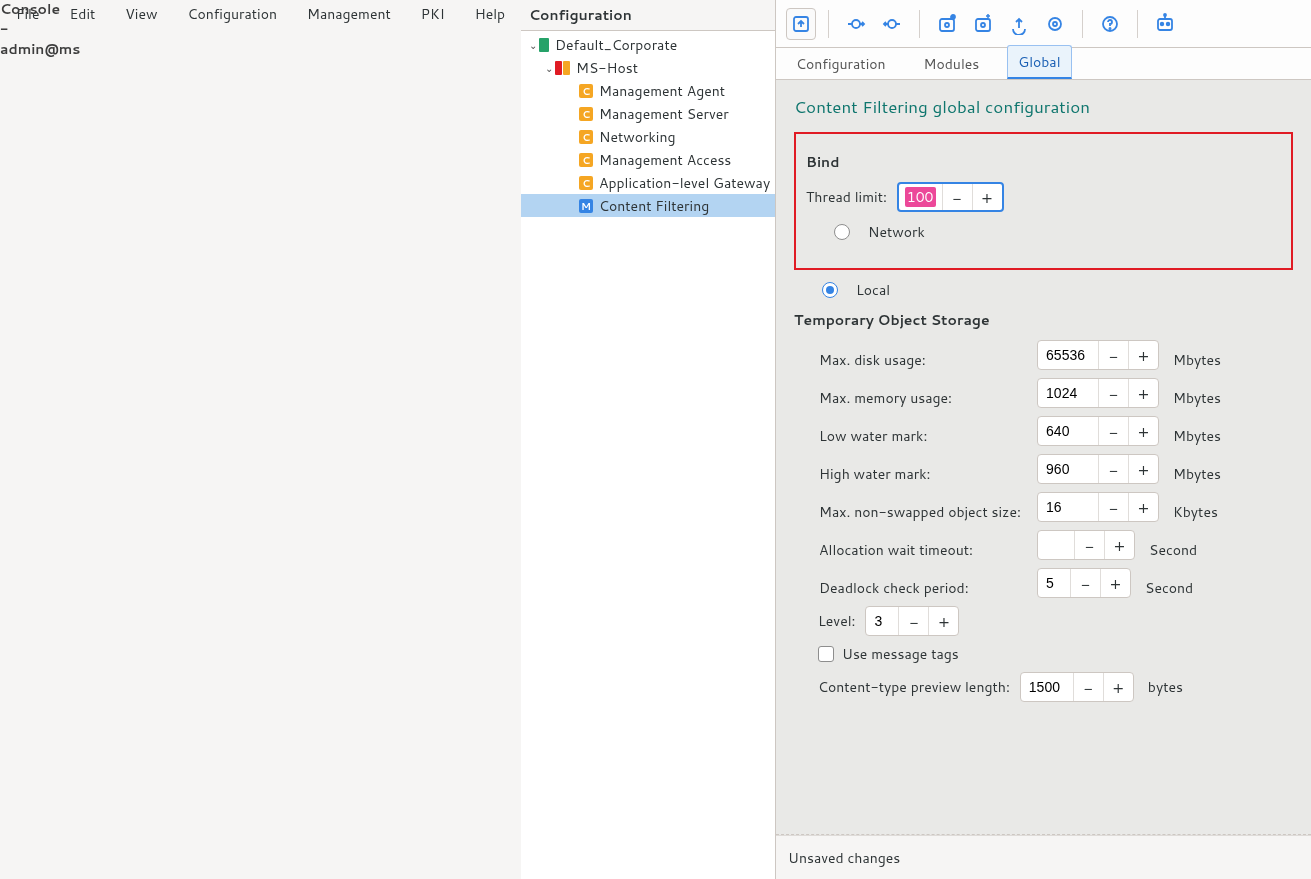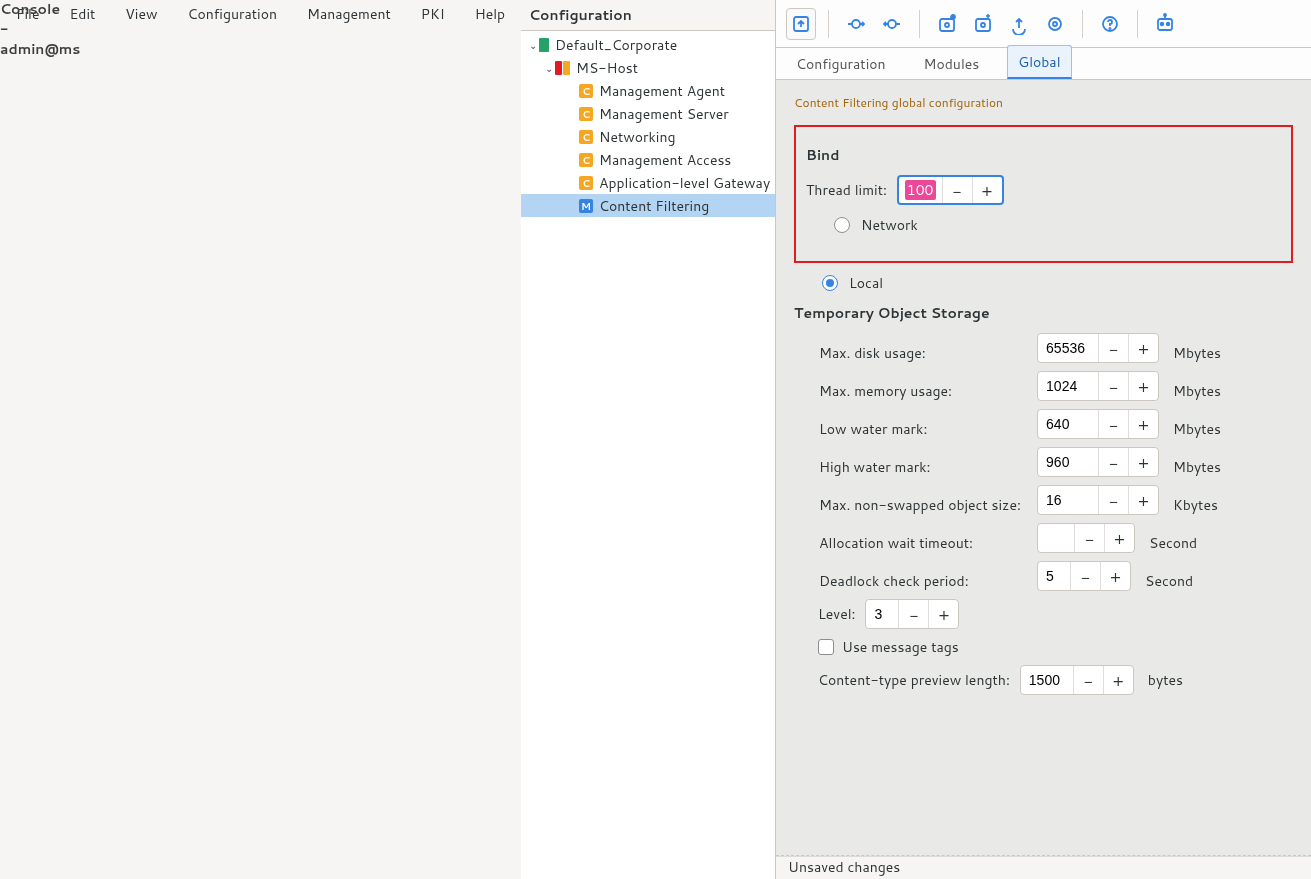--- a/index.html
+++ b/index.html
@@ -192,23 +192,23 @@
     color: #1a5fb4;
   }
   .content {
     flex: 1;
     overflow: auto;
     padding: 14px 18px 10px 18px;
     border-bottom: 1px dashed #cdc7c2;
     background: #e9e9e7;
   }
   .page-title {
-    font-size: 12px;
+    font-size: 17px;
     margin-bottom: 14px;
-    color: #a16207;
+    color: #0f766e;
   }
   .bind-box {
     border: 2px solid #e01b24;
     padding: 12px 18px 16px 10px;
     margin-bottom: 6px;
   }
   .section-label {
     font-weight: bold;
     margin: 6px 0 10px 0;
   }
@@ -248,21 +248,21 @@
     color: #2e3436;
     cursor: pointer;
   }
   .spin .value-sel {
     background: #ec4899;
     color: #fff;
     padding: 0 2px;
     border-radius: 2px;
   }
   .radio-row {
-    display: flex; align-items: center; gap: 11px;
+    display: flex; align-items: center; gap: 18px;
     margin: 10px 0 10px 28px;
   }
   .radio {
     width: 16px; height: 16px;
     border-radius: 50%;
     border: 1px solid #8e8e8e;
     background: #fff;
     display: flex; align-items: center; justify-content: center;
   }
   .radio.checked { border-color: #3584e4; }
@@ -303,22 +303,22 @@
     display: flex; align-items: center; gap: 8px;
     margin: 8px 0 8px 24px;
   }
   .chk {
     width: 16px; height: 16px;
     border: 1px solid #8e8e8e;
     border-radius: 3px;
     background: #fff;
   }
   .statusbar {
-    height: 23px;
-    display: flex; align-items: flex-start;
+    height: 44px;
+    display: flex; align-items: center;
     padding: 0 12px;
     background: #f6f5f4;
     border-top: 1px solid #dedbd8;
     color: #2e3436;
   }
   .indent-1 { padding-left: 22px; }
   .indent-3 { padding-left: 58px; }
   .temp-grid .field-row { margin-left: 25px; align-items: flex-end; }
 </style>
 </head>

